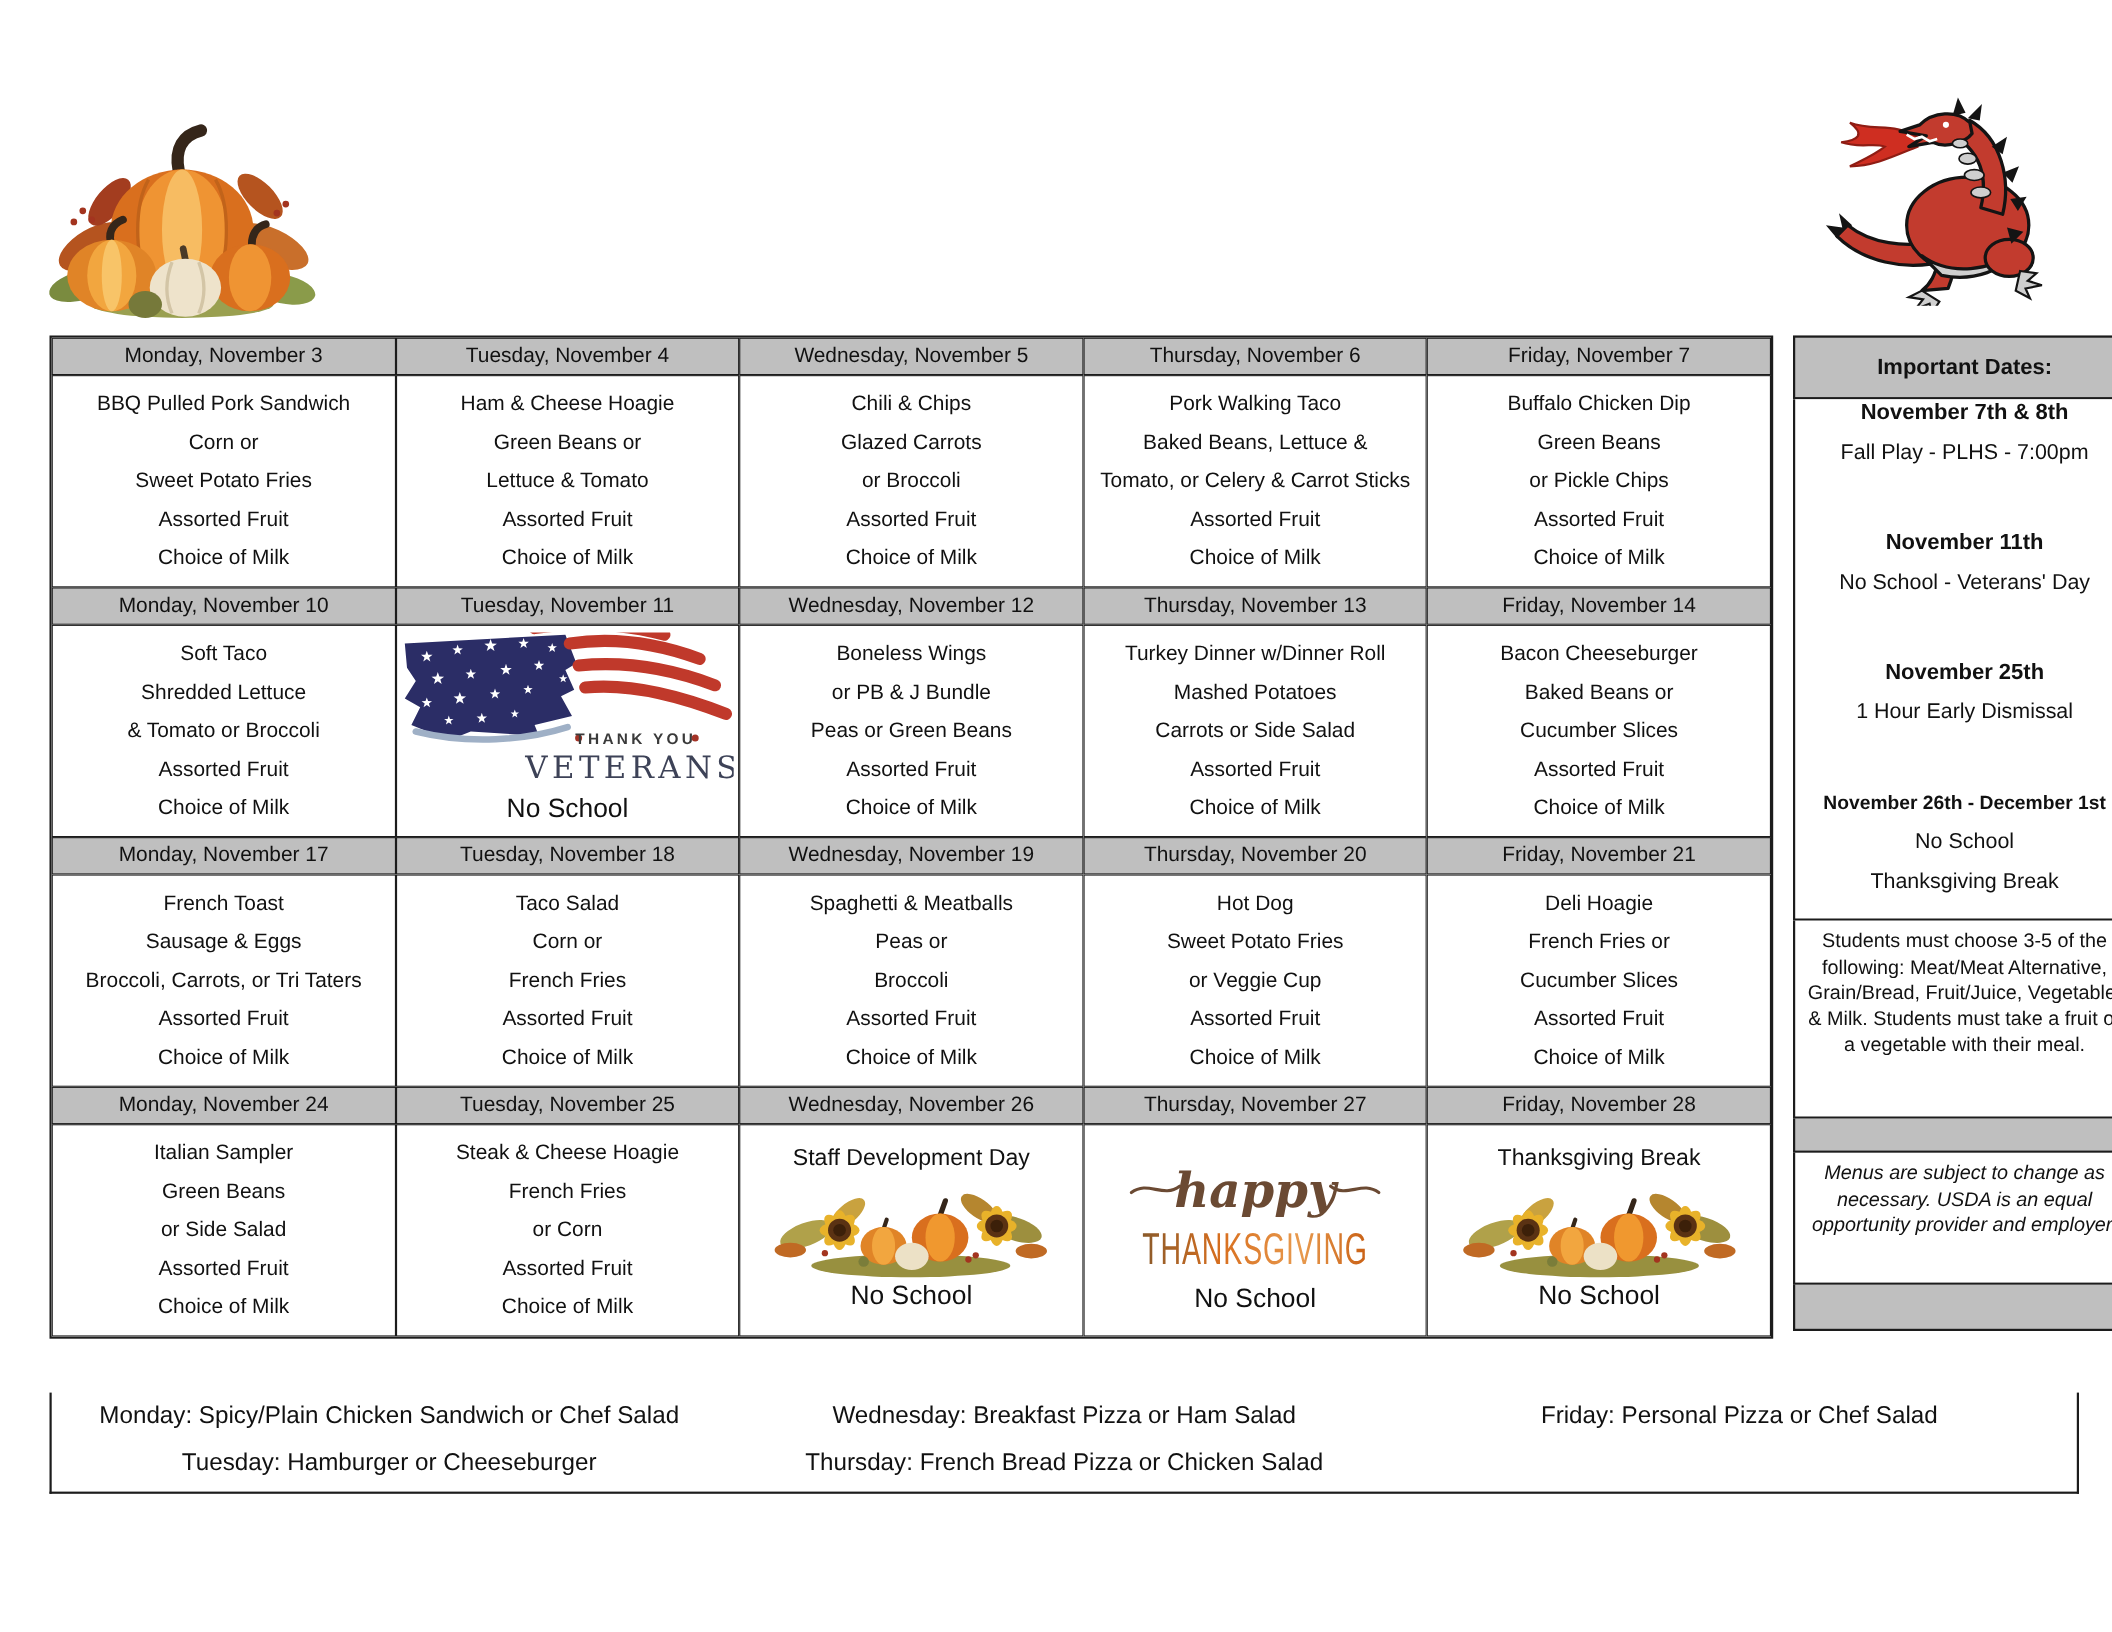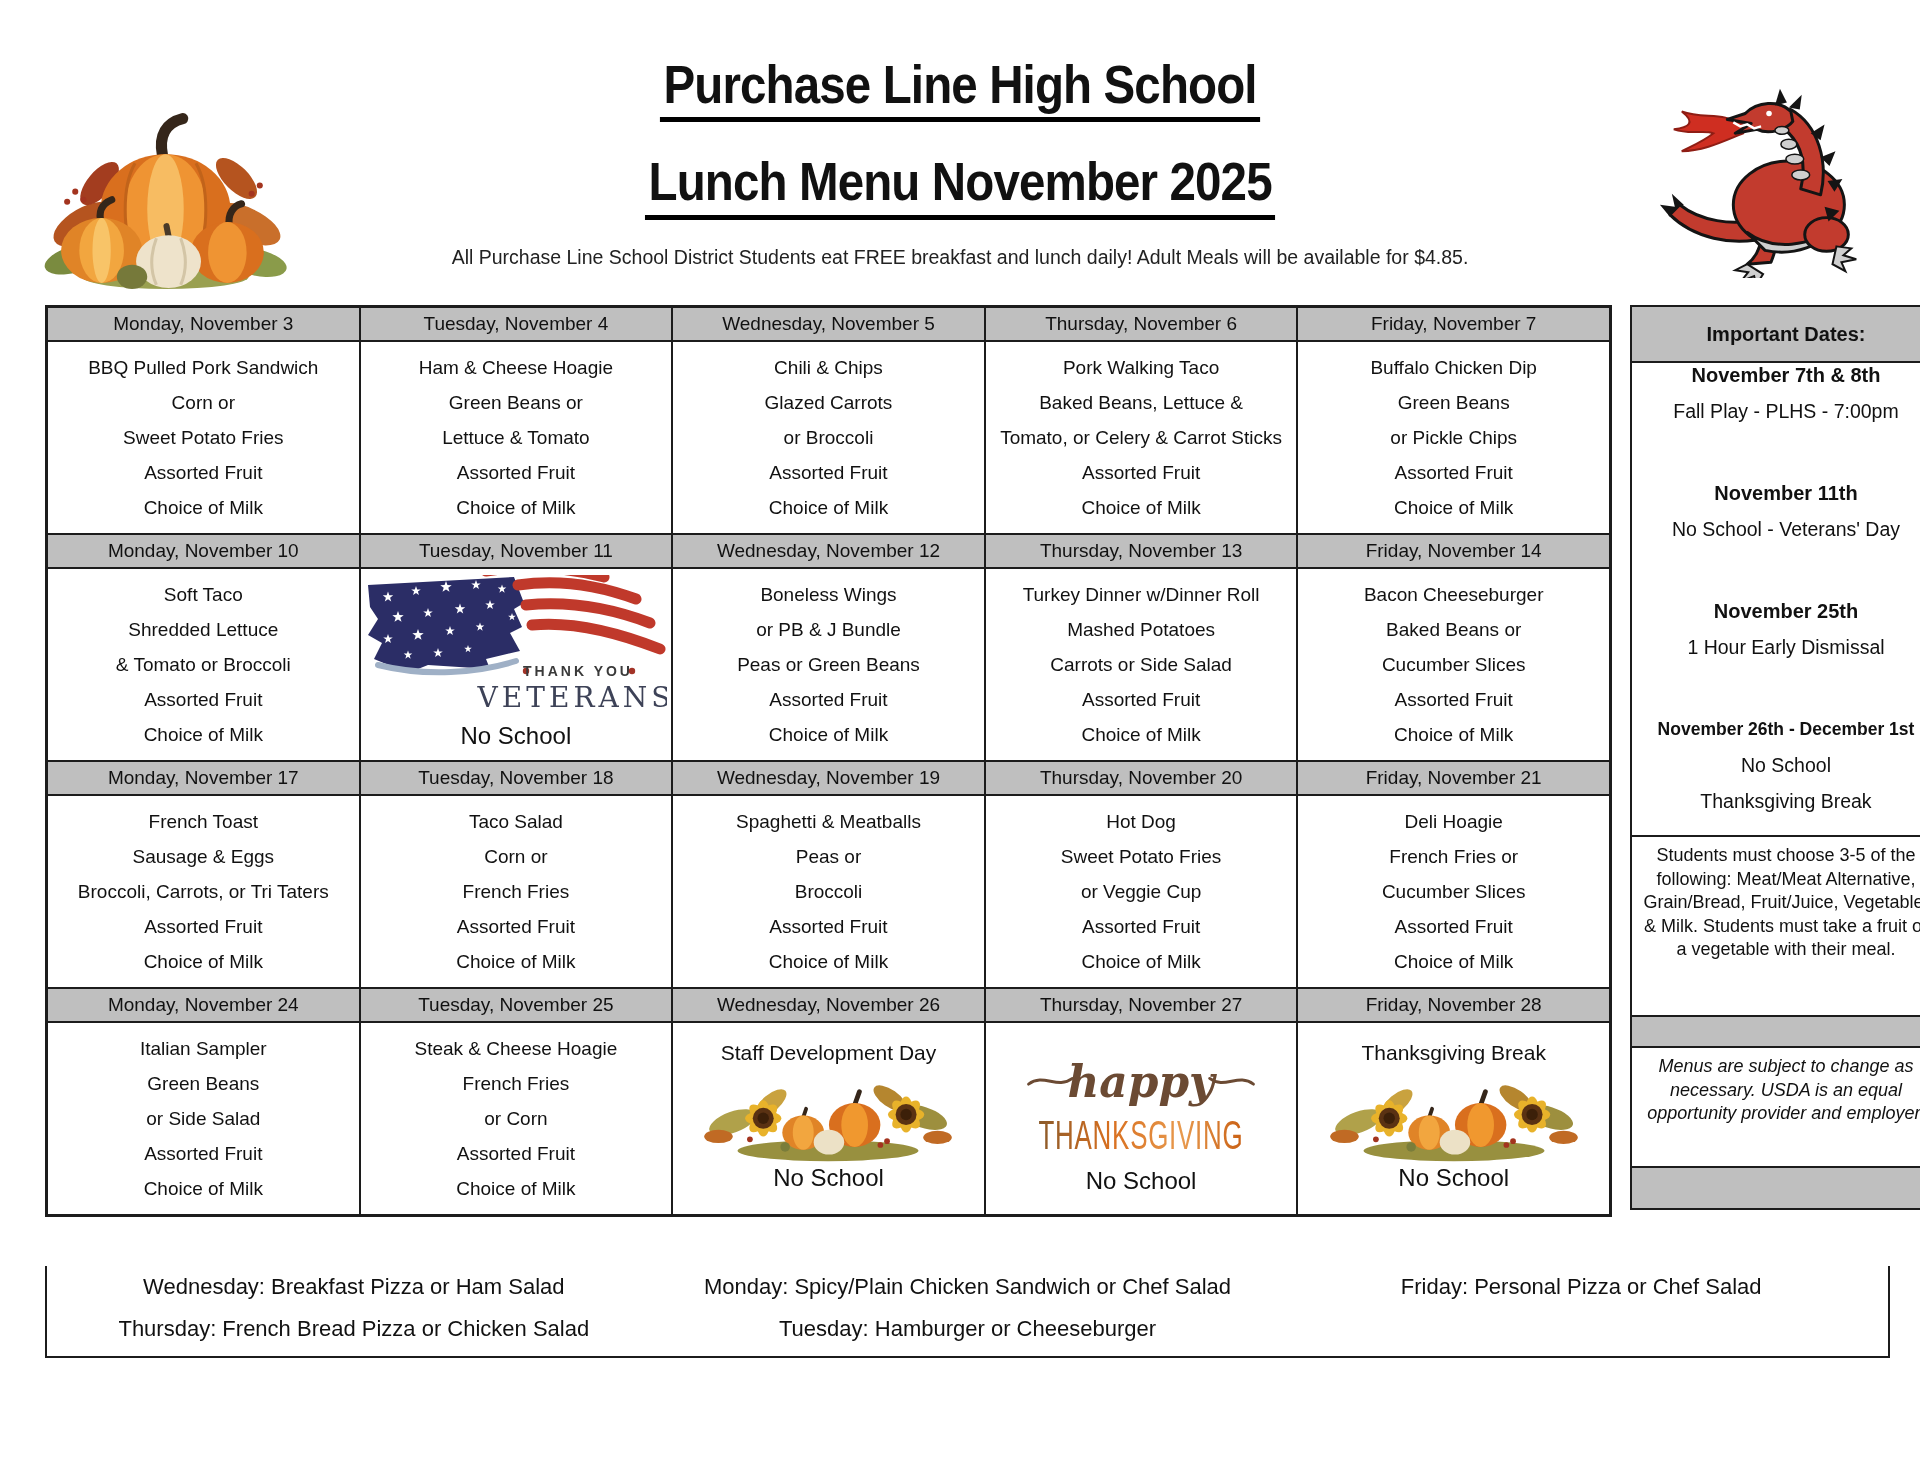--- a/index.html
+++ b/index.html
@@ -158,25 +158,20 @@
     <path d="M82,55 l7,4 7,-2 7,4 7,-2" stroke="#fff" stroke-width="2.5" fill="none"></path>
     <circle cx="118" cy="46" r="2.8" fill="#fff"></circle>
     <ellipse cx="150" cy="108" rx="9" ry="5" fill="#cfcfcf" stroke="#141414" stroke-width="1.5"></ellipse>
     <ellipse cx="144" cy="92" rx="9" ry="5" fill="#cfcfcf" stroke="#141414" stroke-width="1.5"></ellipse>
     <ellipse cx="138" cy="77" rx="8" ry="5" fill="#cfcfcf" stroke="#141414" stroke-width="1.5"></ellipse>
     <ellipse cx="131" cy="63" rx="7" ry="4" fill="#cfcfcf" stroke="#141414" stroke-width="1.5"></ellipse>
     <path d="M96,198 l-12,6 13,2 -7,9 13,-5 2,9 7,-11 Z" fill="#cfcfcf" stroke="#141414" stroke-width="2"></path>
     <path d="M186,180 l15,2 -8,7 13,4 -15,3 4,9 -13,-7 Z" fill="#cfcfcf" stroke="#141414" stroke-width="2"></path>
   </svg>
 
-  <div class="titles">
-    <h1><span class="u">Purchase Line High School</span></h1>
-    <h1><span class="u">Lunch Menu November 2025</span></h1>
-    <p class="subtitle">All Purchase Line School District Students eat FREE breakfast and lunch daily!   Adult Meals will be available for $4.85.</p>
-  </div>
 
   <div class="cal">
 
     <div class="wh">
       <div class="dh">Monday, November 3</div>
       <div class="dh">Tuesday, November 4</div>
       <div class="dh">Wednesday, November 5</div>
       <div class="dh">Thursday, November 6</div>
       <div class="dh">Friday, November 7</div>
     </div>
@@ -408,26 +403,26 @@
     </div>
     <div class="sb-box choose">Students must choose 3-5 of the following: Meat/Meat Alternative, Grain/Bread, Fruit/Juice, Vegetable, &amp; Milk. Students must take a fruit or a vegetable with their meal.</div>
     <div class="sb-gray g1"></div>
     <div class="sb-box usda">Menus are subject to change as necessary. USDA is an equal opportunity provider and employer.</div>
     <div class="sb-gray g2"></div>
   </div>
 
   <div class="dd">
     <div class="dd-body">
       <div class="dd-col">
+        <p>Monday: Spicy/Plain Chicken Sandwich or Chef Salad</p>
+        <p>Tuesday: Hamburger or Cheeseburger</p>
+      </div>
+      <div class="dd-col">
         <p>Wednesday: Breakfast Pizza or Ham Salad</p>
         <p>Thursday: French Bread Pizza or Chicken Salad</p>
       </div>
       <div class="dd-col">
-        <p>Monday: Spicy/Plain Chicken Sandwich or Chef Salad</p>
-        <p>Tuesday: Hamburger or Cheeseburger</p>
-      </div>
-      <div class="dd-col">
         <p>Friday: Personal Pizza or Chef Salad</p>
       </div>
     </div>
   </div>
 
 </div>
 
 </body></html>

